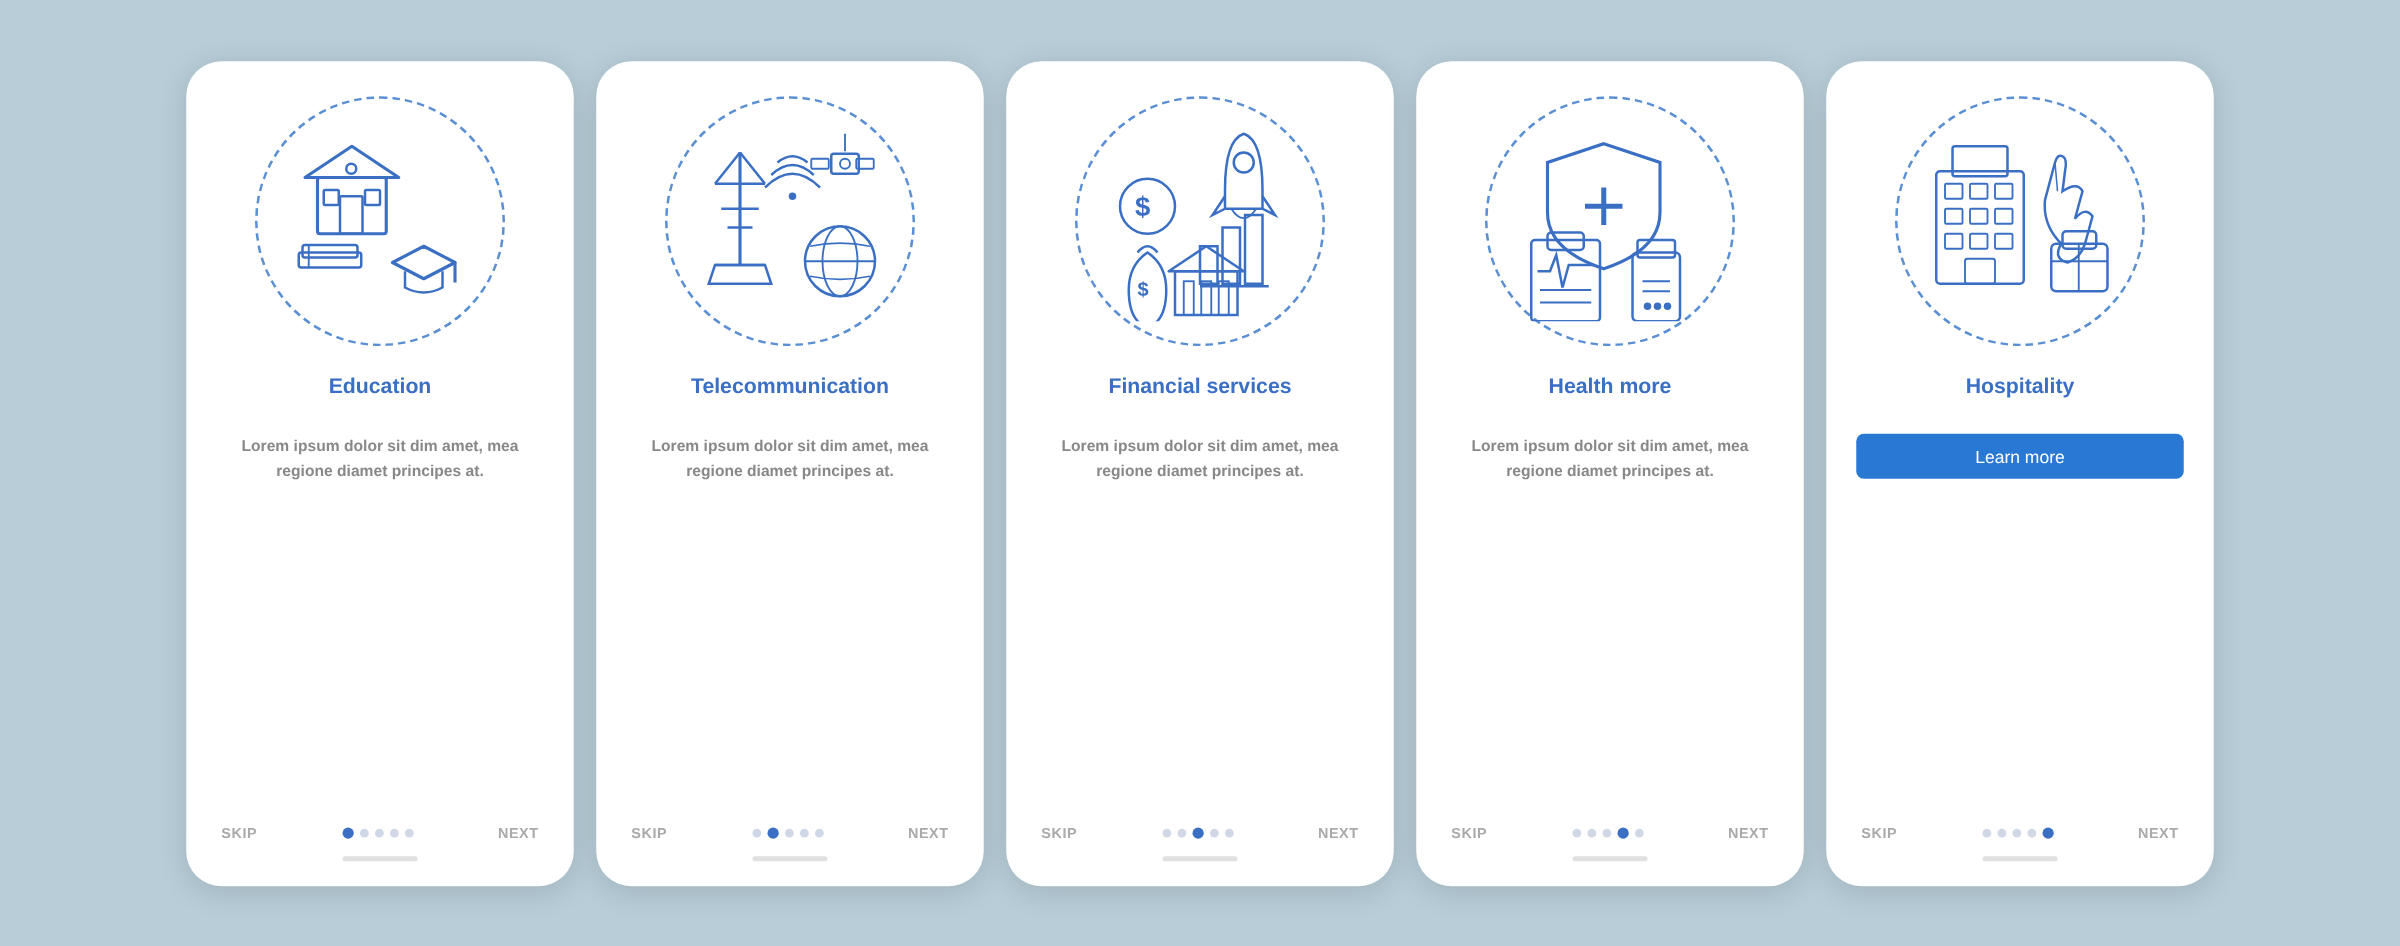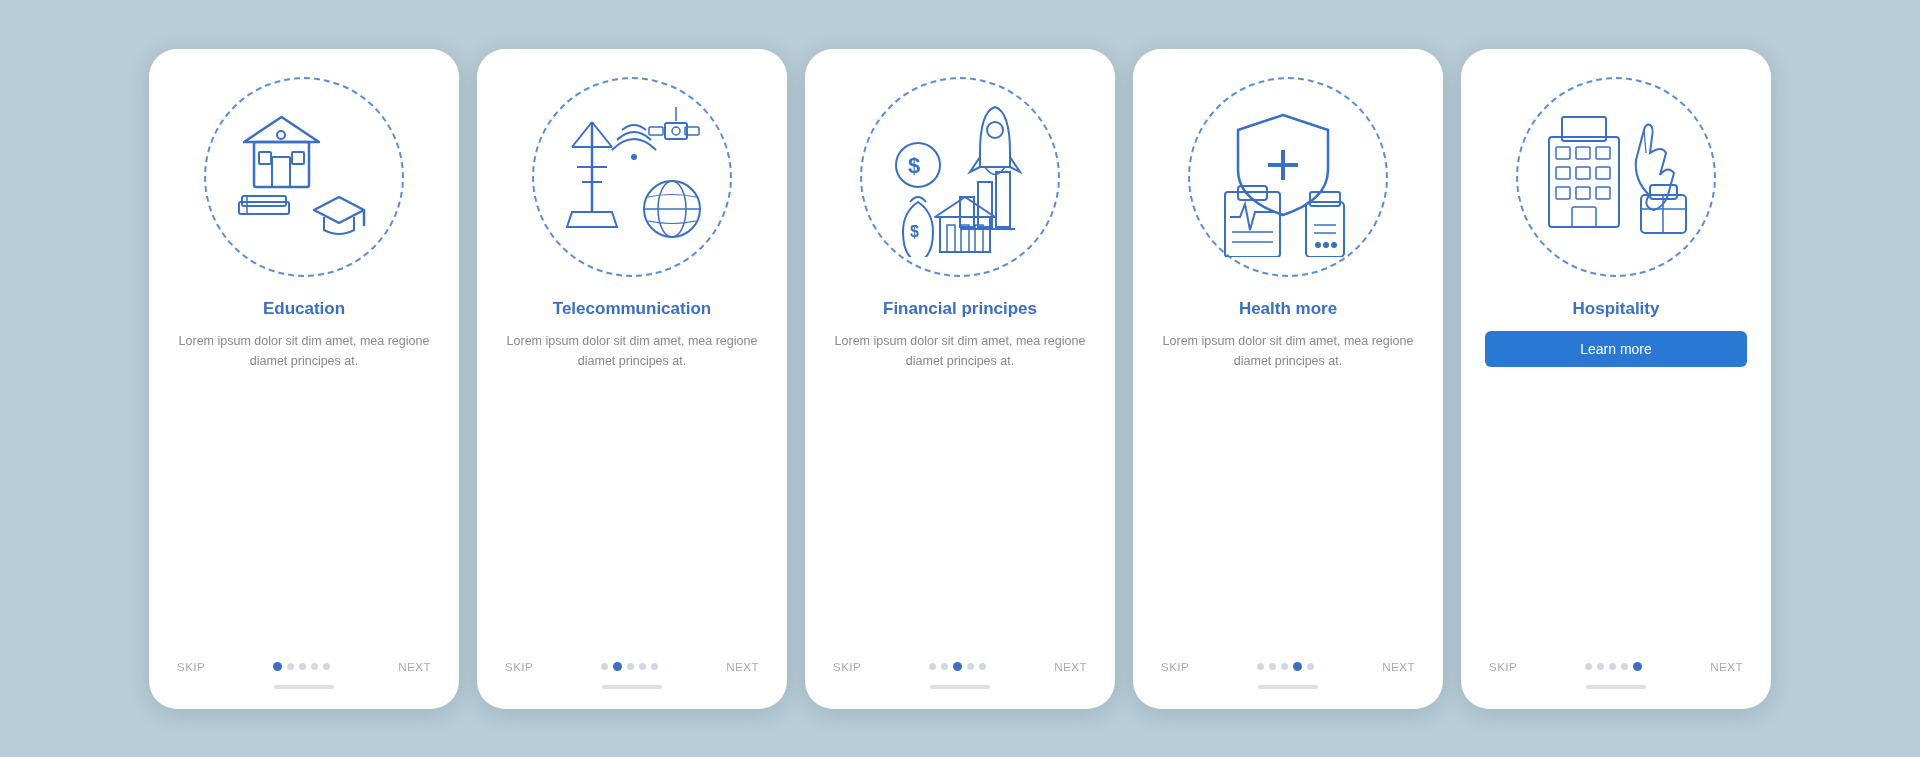--- a/index.html
+++ b/index.html
@@ -44,29 +44,30 @@
     }
     .icon-circle svg {
       width: 160px;
       height: 160px;
     }
     .card-title {
       font-size: 17px;
       color: #3a6fc4;
       font-weight: 600;
       text-align: center;
-      margin-bottom: 12px;
+      margin-bottom: 28px;
     }
     .card-desc {
       font-size: 12.5px;
       color: #888;
       text-align: center;
       line-height: 1.6;
       margin-bottom: 18px;
       flex: 1;
+      font-weight: bold;
     }
     .learn-more-btn {
       background: #2979d4;
       color: white;
       border: none;
       border-radius: 6px;
       padding: 10px 48px;
       font-size: 14px;
       font-weight: 500;
       cursor: pointer;
@@ -76,21 +77,21 @@
     .card-footer {
       display: flex;
       align-items: center;
       justify-content: space-between;
       width: 100%;
       padding: 0 4px;
       margin-top: auto;
     }
     .footer-skip, .footer-next {
       font-size: 11.5px;
-      font-weight: 400;
+      font-weight: 700;
       color: #aaa;
       letter-spacing: 0.5px;
       cursor: pointer;
     }
     .dots {
       display: flex;
       gap: 5px;
       align-items: center;
     }
     .dot {
@@ -244,21 +245,21 @@
           <rect x="26" y="38" width="8" height="27" stroke="#3a6fc4" stroke-width="1.5" fill="none"></rect>
           <rect x="40" y="38" width="8" height="27" stroke="#3a6fc4" stroke-width="1.5" fill="none"></rect>
         </g>
 
         <g transform="translate(10, 40)">
           <circle cx="28" cy="28" r="22" stroke="#3a6fc4" stroke-width="2" fill="none"></circle>
           <text x="18" y="36" font-size="22" fill="#3a6fc4" font-weight="bold">$</text>
         </g>
       </svg>
     </div>
-    <div class="card-title">Financial principes</div>
+    <div class="card-title">Financial services</div>
     <div class="card-desc">Lorem ipsum dolor sit dim amet, mea regione diamet principes at.</div>
     <div class="card-footer">
       <span class="footer-skip">SKIP</span>
       <div class="dots">
         <div class="dot"></div>
         <div class="dot"></div>
         <div class="dot active"></div>
         <div class="dot"></div>
         <div class="dot"></div>
       </div>

